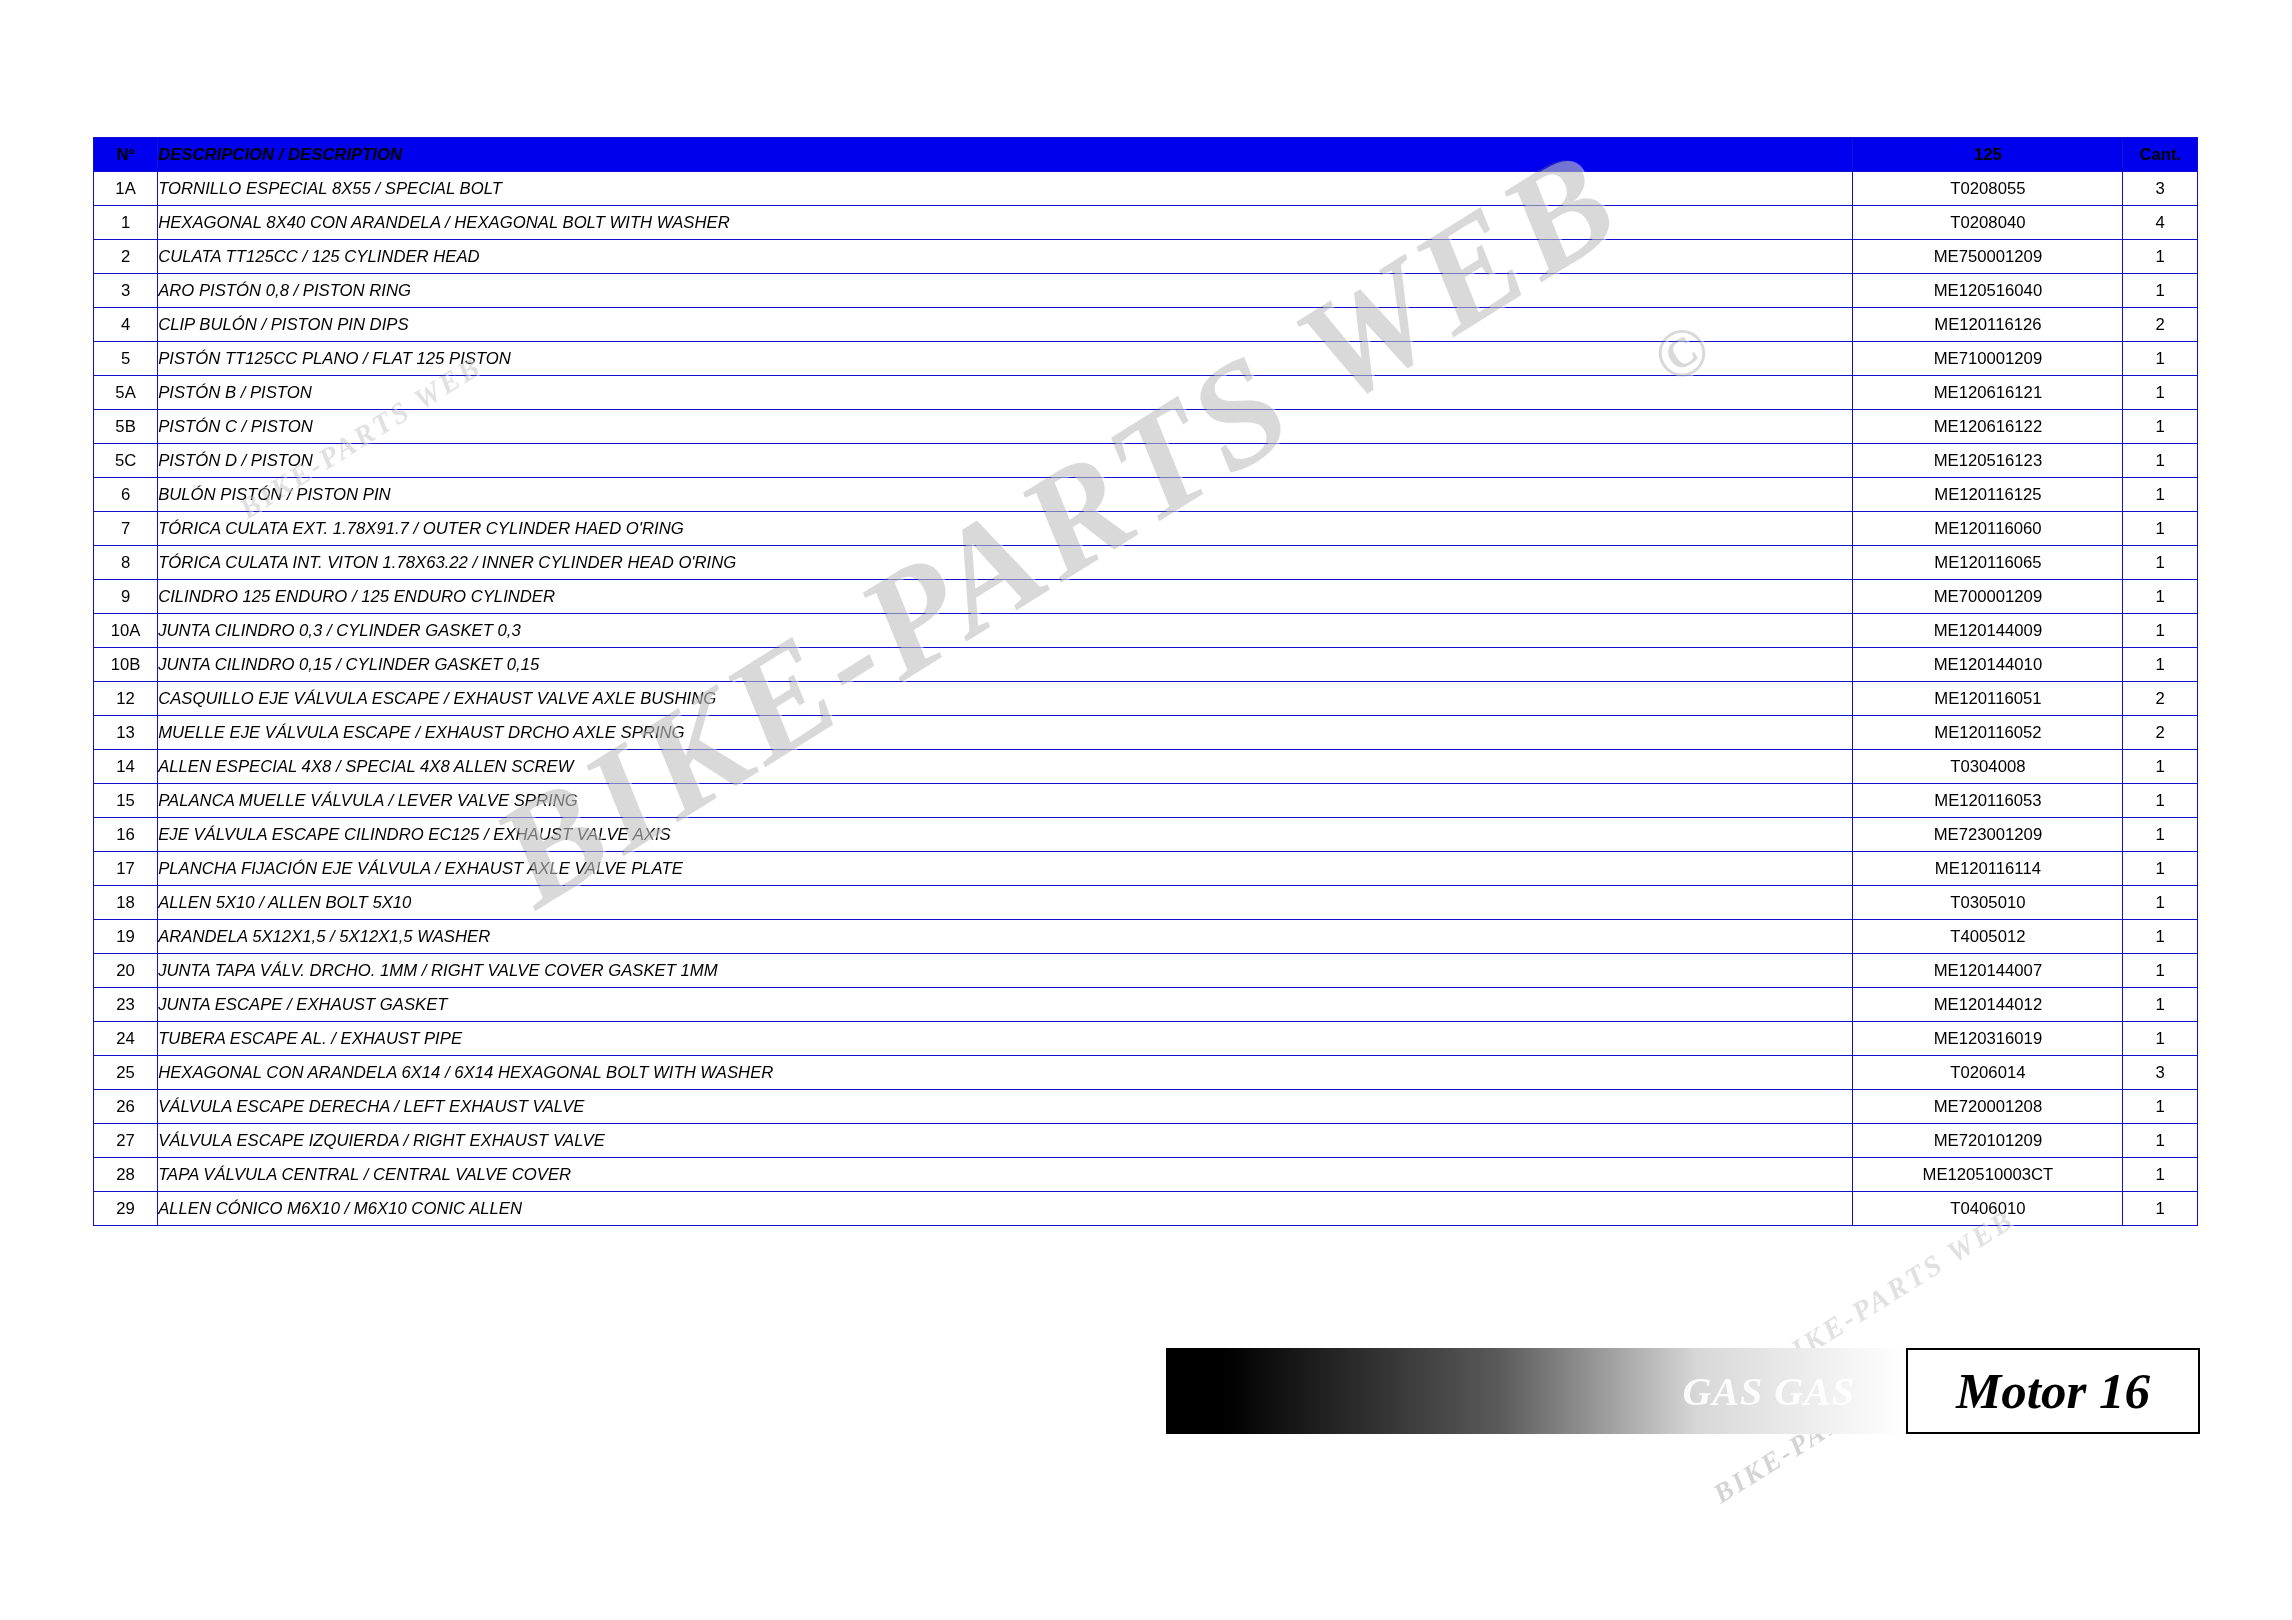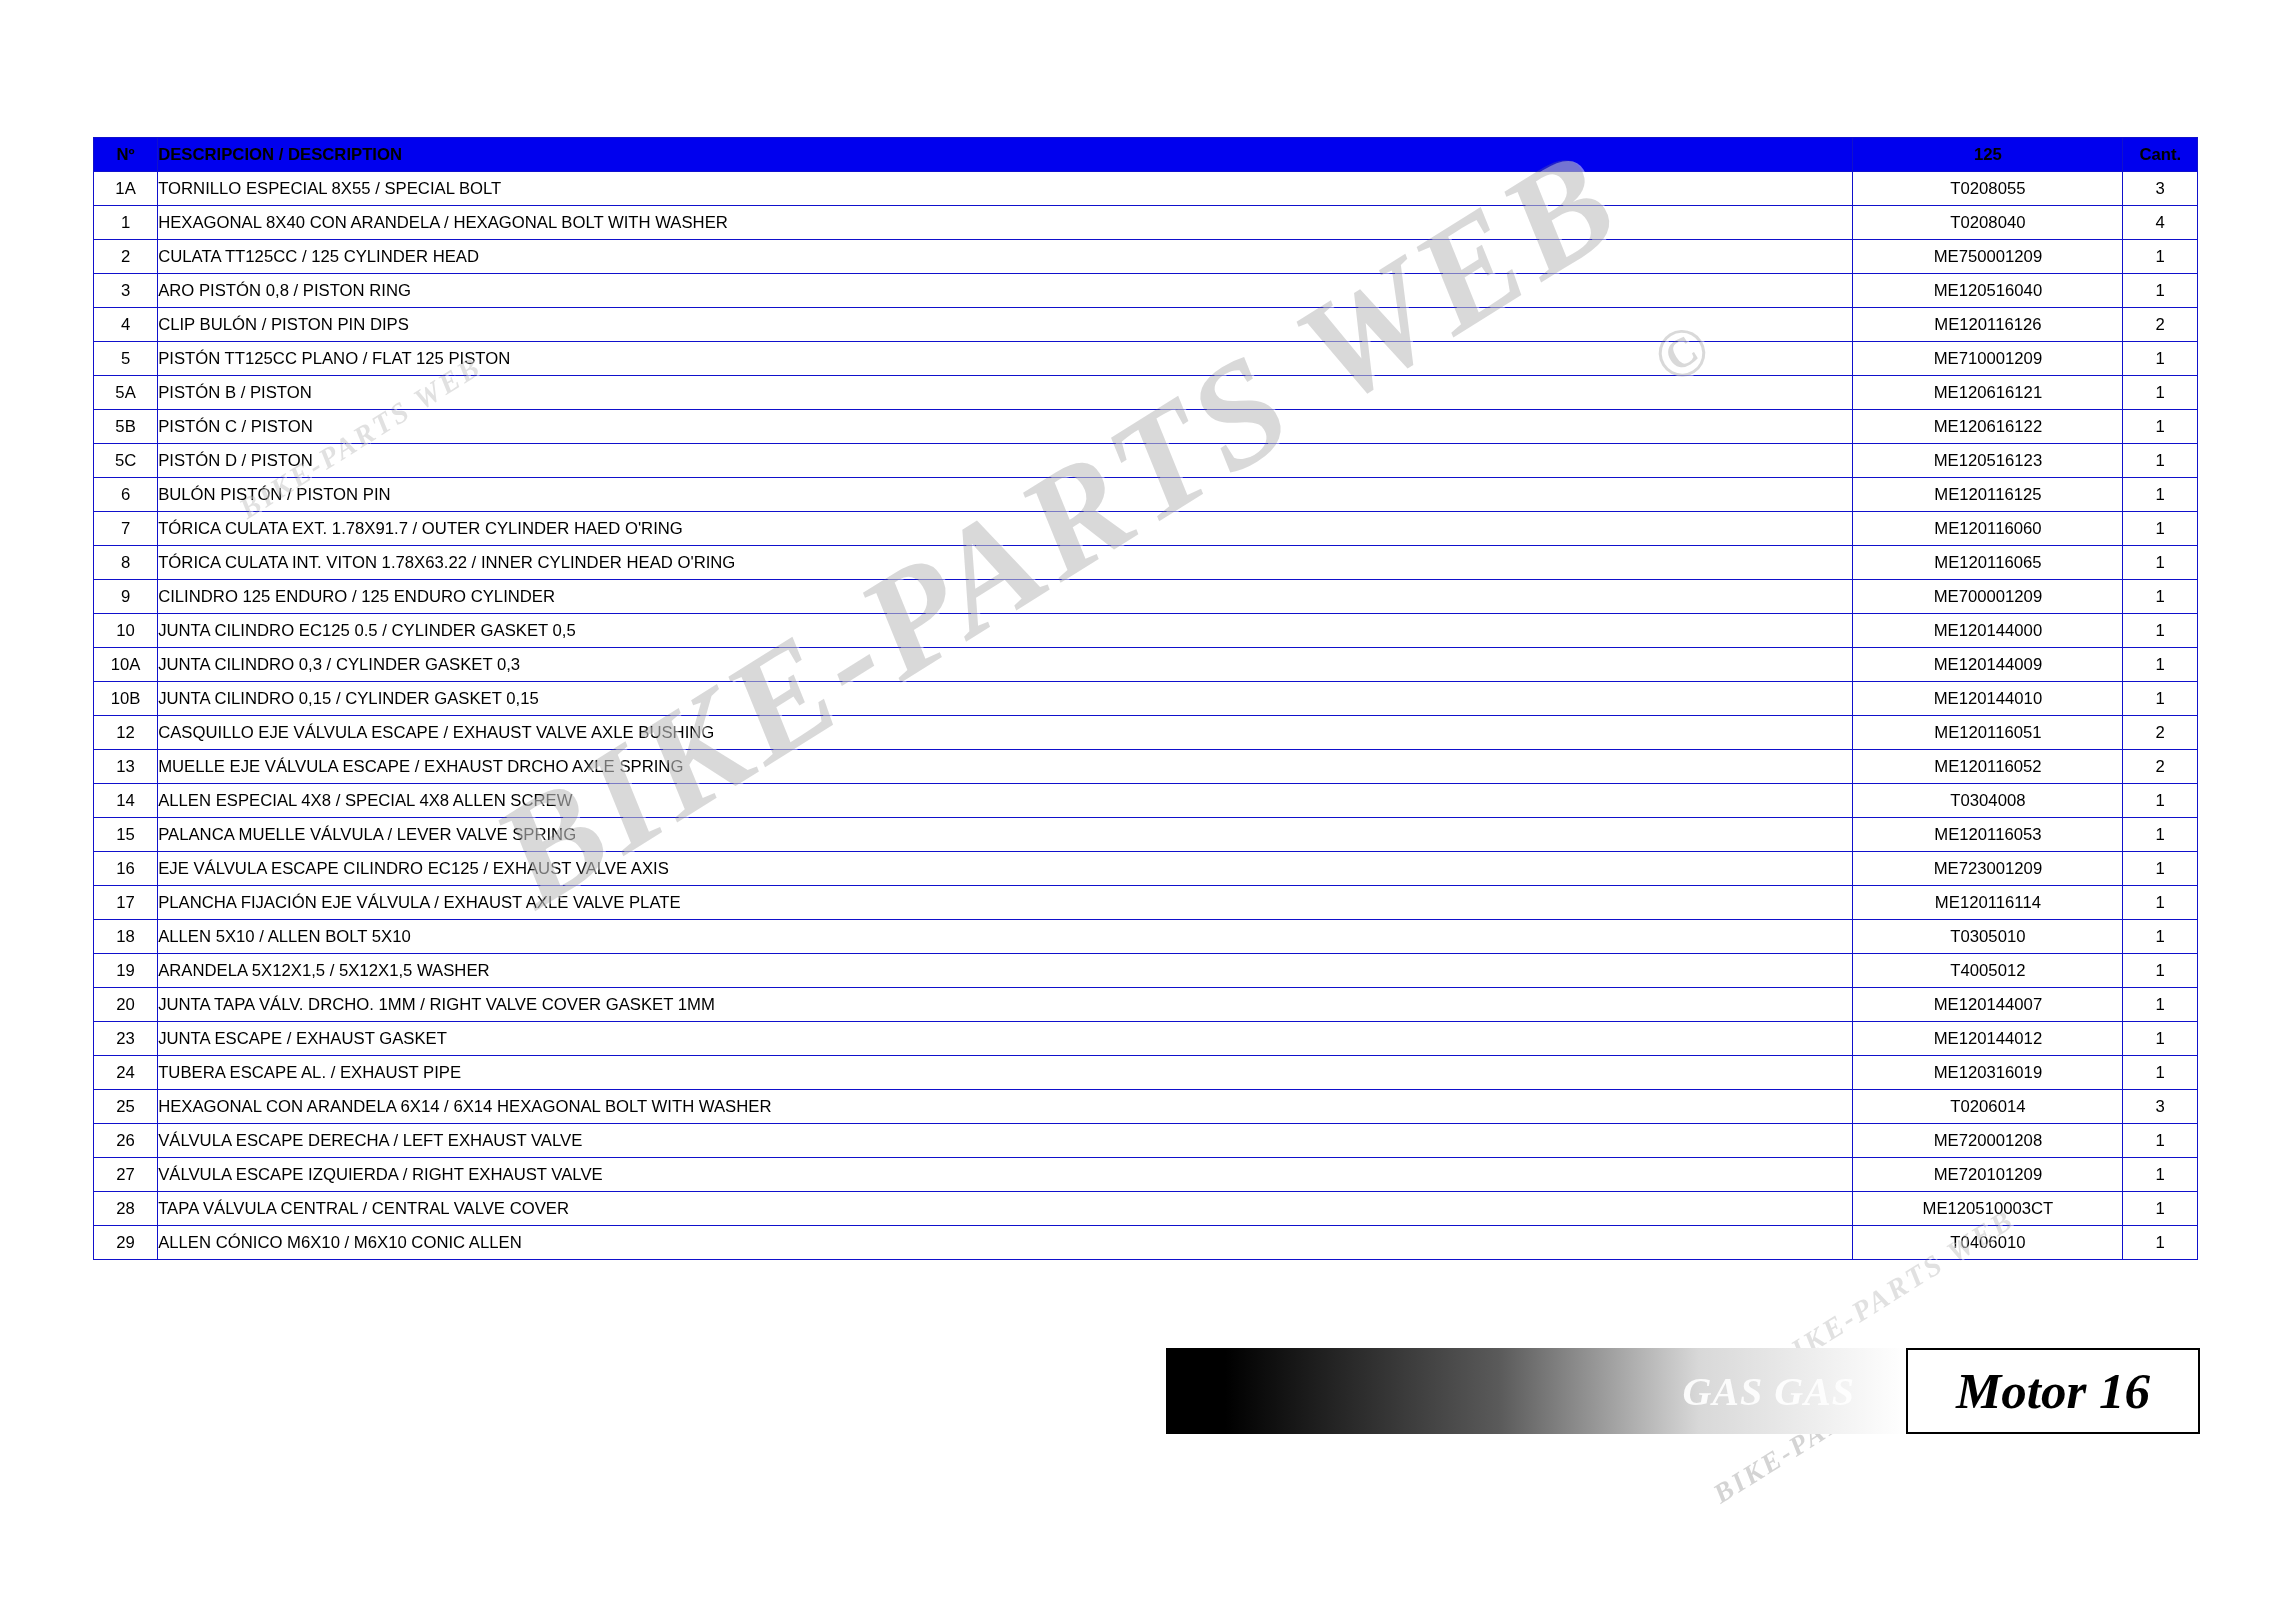--- a/index.html
+++ b/index.html
@@ -95,21 +95,21 @@
     padding: 0;
   }
   thead th {
     background: #0000ee;
     color: #ffffff;
     font-weight: bold;
     font-size: 16.7px;
     height: 35px;
   }
   .c-no   { width: 61px;  text-align: center; }
-  .c-desc { width: 1637px; text-align: left; padding-left: 13.7px; }
+  .c-desc { width: 1637px; text-align: left; padding-left: 13.7px; font-style: italic; }
   .c-ref  { width: 260px; text-align: center; }
   .c-cant { width: 71px;  text-align: center; }
 
   thead .c-desc { text-align: left; padding-left: 13.7px; }
   thead .c-no   { text-align: center; }
   thead .c-ref  { text-align: center; }
   thead .c-cant { text-align: center; }
 
   tbody td { background: transparent; }
 
@@ -251,26 +251,20 @@
           <td class="c-ref">ME120116065</td>
           <td class="c-cant">1</td>
         </tr>
         <tr>
           <td class="c-no">9</td>
           <td class="c-desc">CILINDRO 125 ENDURO  / 125 ENDURO  CYLINDER</td>
           <td class="c-ref">ME700001209</td>
           <td class="c-cant">1</td>
         </tr>
         <tr>
-          <td class="c-no">10</td>
-          <td class="c-desc">JUNTA CILINDRO EC125 0.5 / CYLINDER GASKET 0,5</td>
-          <td class="c-ref">ME120144000</td>
-          <td class="c-cant">1</td>
-        </tr>
-        <tr>
           <td class="c-no">10A</td>
           <td class="c-desc">JUNTA CILINDRO 0,3 / CYLINDER GASKET 0,3</td>
           <td class="c-ref">ME120144009</td>
           <td class="c-cant">1</td>
         </tr>
         <tr>
           <td class="c-no">10B</td>
           <td class="c-desc">JUNTA CILINDRO 0,15 / CYLINDER GASKET 0,15</td>
           <td class="c-ref">ME120144010</td>
           <td class="c-cant">1</td>

